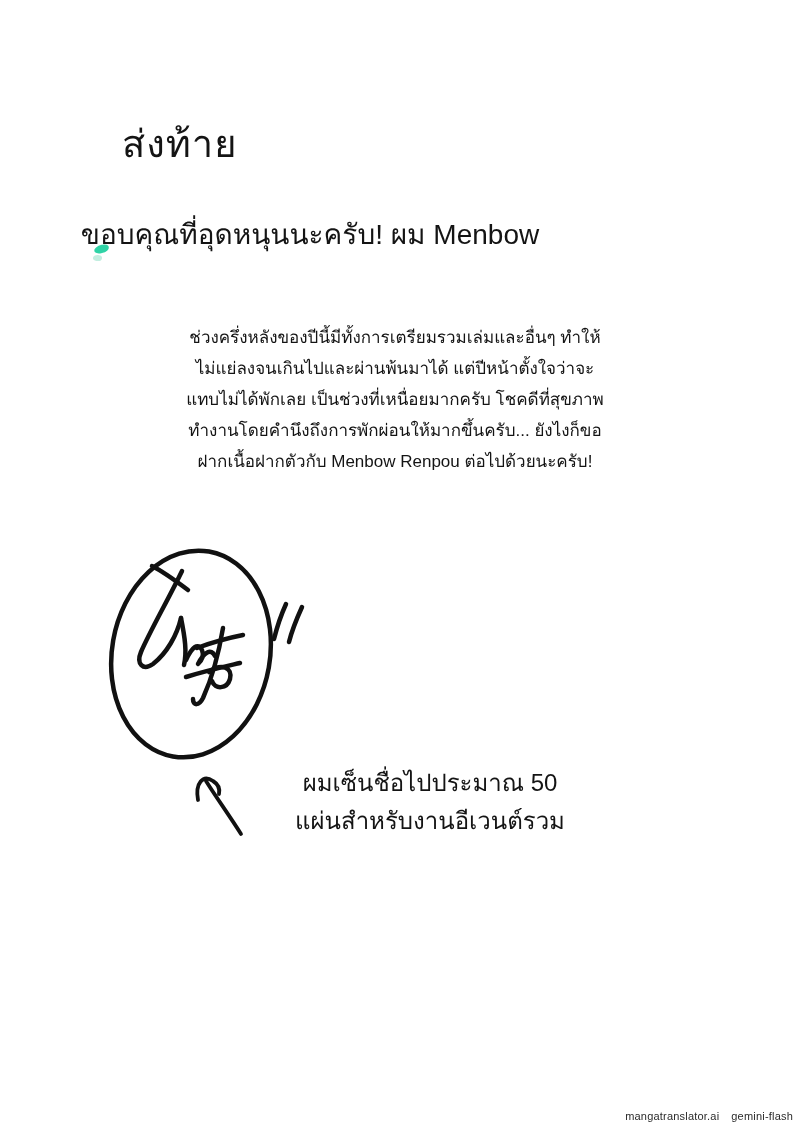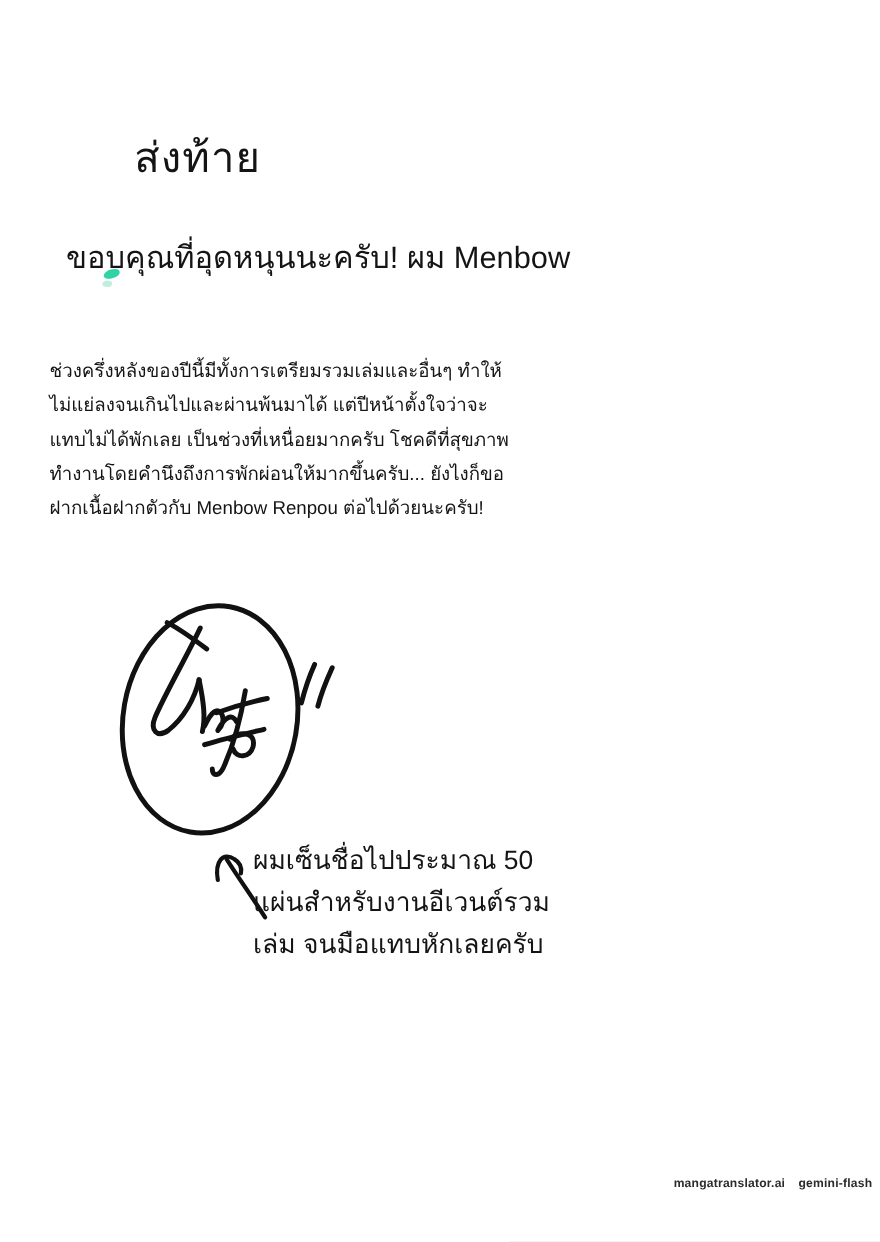--- a/index.html
+++ b/index.html
@@ -19,21 +19,21 @@
   }
   .abs { position: absolute; }
   #title {
     left: 106px;
     top: 118px;
     font-size: 38px;
     line-height: 52px;
     letter-spacing: 1px;
     margin-left: 16px;
   }
-  .para { text-align: left; }
+  .para { text-align: center; }
   #intro {
     left: 60px;
     top: 218px;
     width: 500px;
     font-size: 28px;
     line-height: 34px;
   }
   #body-para {
     left: 45px;
     top: 322px;
@@ -74,23 +74,23 @@
     height: 330px;
   }
   #signature-svg path, #signature-svg ellipse {
     fill: none;
     stroke: var(--ink, #111);
     stroke-linecap: round;
     stroke-linejoin: round;
   }
   #watermark {
     right: 7px;
-    top: 1070px;
+    top: 1110px;
     font-size: 11px;
-    font-weight: bold;
+    font-weight: normal;
     color: var(--watermark, #2b2b2b);
     letter-spacing: 0.2px;
     white-space: nowrap;
   }
   #watermark .wm-gap { display: inline-block; width: 12px; }
 </style>
 </head>
 <body>
 
 <div id="page">
@@ -134,20 +134,19 @@
 
     <g stroke-width="3.8">
       <path d="M198,800 C195,783 203,774 213,781 C218,784 220,789 219,794"></path>
       <path d="M206,781 C216,797 229,815 241,834"></path>
     </g>
   </svg>
 
   <div id="caption" class="abs para">
     <div>ผมเซ็นชื่อไปประมาณ 50</div>
     <div>แผ่นสำหรับงานอีเวนต์รวม</div>
-    <div>เล่ม จนมือแทบหักเลยครับ</div>
   </div>
 
   <div id="watermark" class="abs">
     <span>mangatranslator.ai</span><span class="wm-gap"></span><span>gemini-flash</span>
   </div>
 
 </div>
 
 </body></html>

